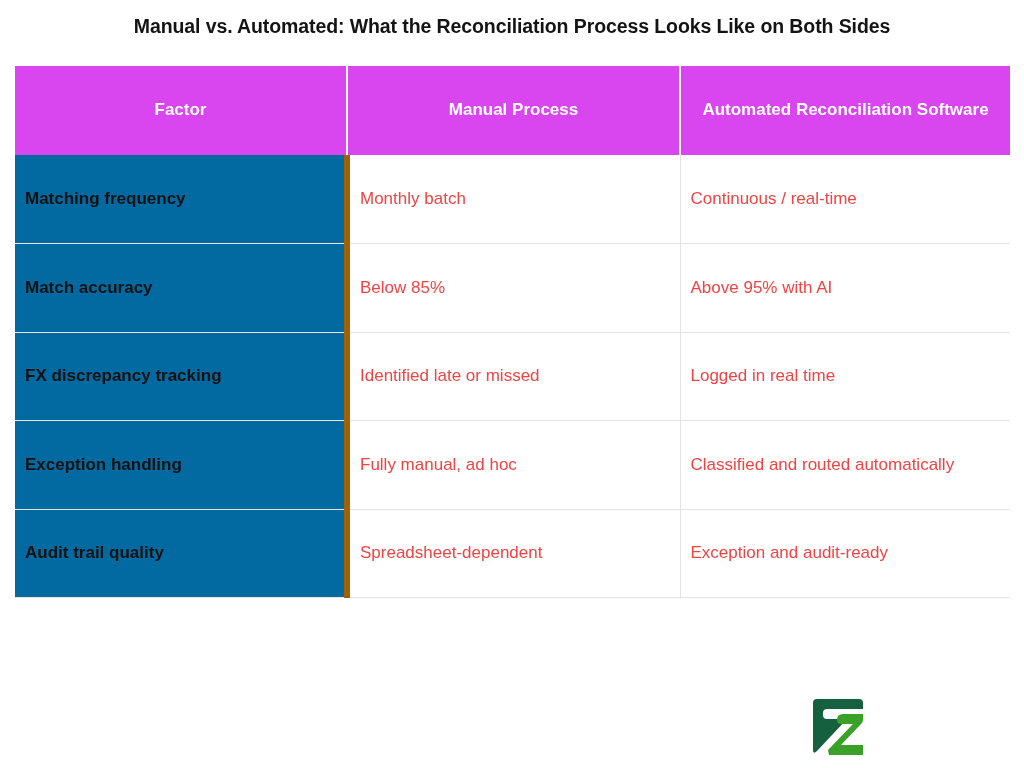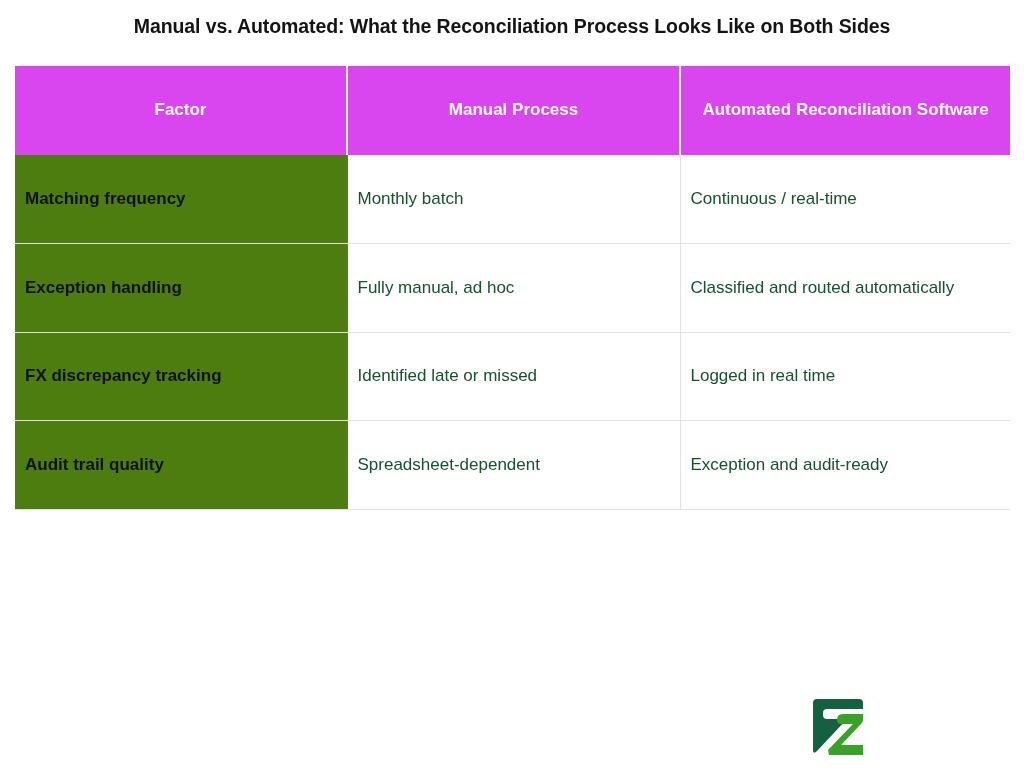--- a/index.html
+++ b/index.html
@@ -67,33 +67,33 @@
 
   .comparison-table tbody td {
     height: 88.5px;
     box-sizing: border-box;
     padding: 8px 10px 8px 10px;
     vertical-align: middle;
     font-size: 17px;
     line-height: 1.42;
     border-bottom: 1px solid #e3e3e3;
     border-right: 1px solid #e3e3e3;
-    color: #14532d;
+    color: #ef4444;
   }
   .comparison-table tbody td:last-child {
     border-right: none;
   }
   .comparison-table tbody tr:last-child td {
     border-bottom: 1px solid #e3e3e3;
   }
   .comparison-table tbody td.factor-cell {
-    background: #4d7c0f;
+    background: #0369a1;
     font-weight: bold;
     color: #121212;
-    border-right: 1px solid #a16207;
+    border-right: 6px solid #a16207;
   }
 
   .brand-logo {
     position: absolute;
     right: 19px;
     bottom: 12px;
     width: 62px;
     height: 58px;
   }
 </style>
@@ -117,28 +117,33 @@
         <th>Automated Reconciliation Software</th>
       </tr>
     </thead>
     <tbody>
       <tr>
         <td class="factor-cell">Matching frequency</td>
         <td>Monthly batch</td>
         <td>Continuous / real-time</td>
       </tr>
       <tr>
-        <td class="factor-cell">Exception handling</td>
-        <td>Fully manual, ad hoc</td>
-        <td>Classified and routed automatically</td>
+        <td class="factor-cell">Match accuracy</td>
+        <td>Below 85%</td>
+        <td>Above 95% with AI</td>
       </tr>
       <tr>
         <td class="factor-cell">FX discrepancy tracking</td>
         <td>Identified late or missed</td>
         <td>Logged in real time</td>
+      </tr>
+      <tr>
+        <td class="factor-cell">Exception handling</td>
+        <td>Fully manual, ad hoc</td>
+        <td>Classified and routed automatically</td>
       </tr>
       <tr>
         <td class="factor-cell">Audit trail quality</td>
         <td>Spreadsheet-dependent</td>
         <td>Exception and audit-ready</td>
       </tr>
     </tbody>
   </table>
 
   <div class="brand-logo">

